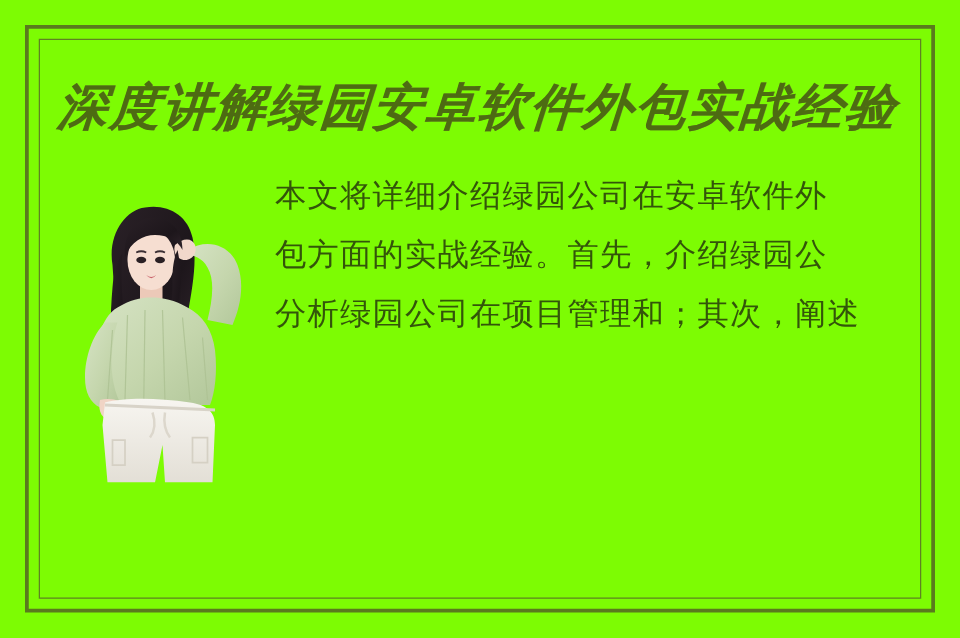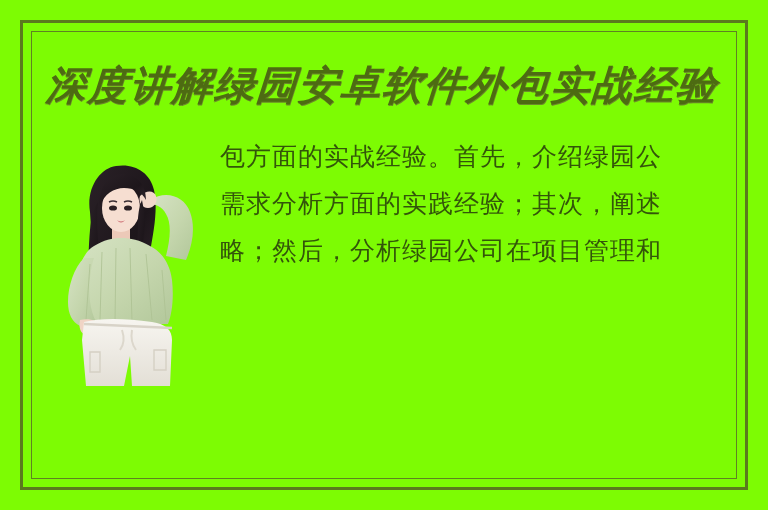--- a/index.html
+++ b/index.html
@@ -173,18 +173,18 @@
       <path d="M30 164 L118 168" stroke="#d8d3c8" stroke-width="2.5" fill="none"></path>
       <path d="M68 170 Q72 182 66 190" stroke="#dcd7cc" stroke-width="2" fill="none"></path>
       <path d="M78 170 Q76 182 82 190" stroke="#dcd7cc" stroke-width="2" fill="none"></path>
 
       <path d="M36 192 L46 192 L46 212 L36 212 Z" fill="none" stroke="#d5d0c4" stroke-width="1.4"></path>
       <path d="M100 190 L112 190 L112 210 L100 210 Z" fill="none" stroke="#d5d0c4" stroke-width="1.4"></path>
     </svg>
   </div>
 
   <div class="body-text">
+    <div>本文将详细介绍绿园公司在安卓软件外</div>
     <div>包方面的实战经验。首先，介绍绿园公</div>
-    <div>需求分析方面的实践经验；其次，阐述</div>
-    <div>略；然后，分析绿园公司在项目管理和</div>
+    <div>分析绿园公司在项目管理和；其次，阐述</div>
   </div>
 
 </div>
 
 </body></html>

